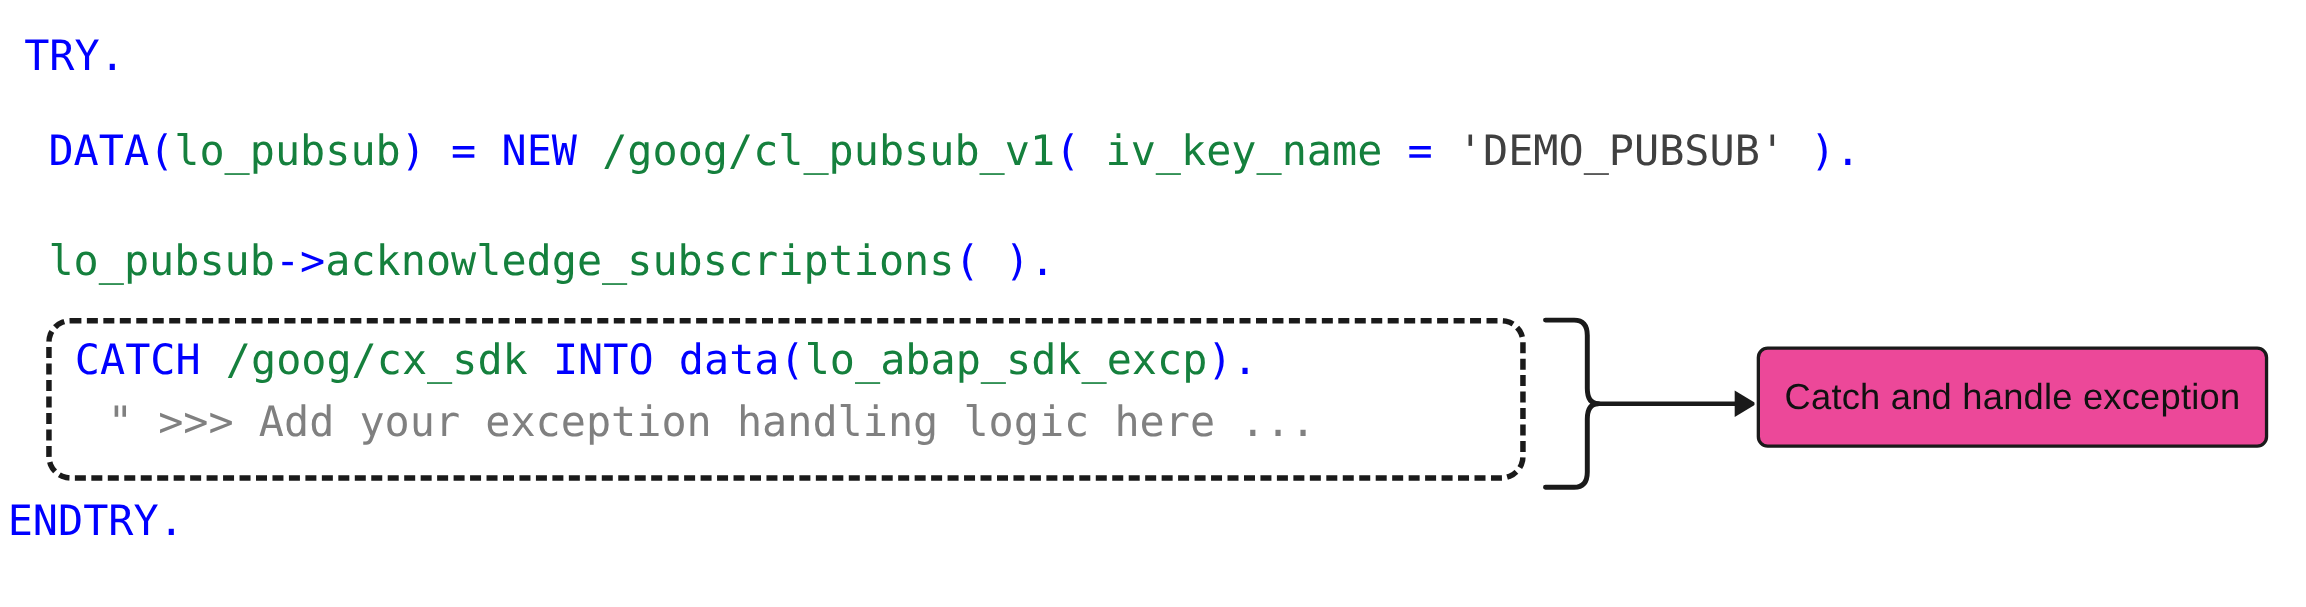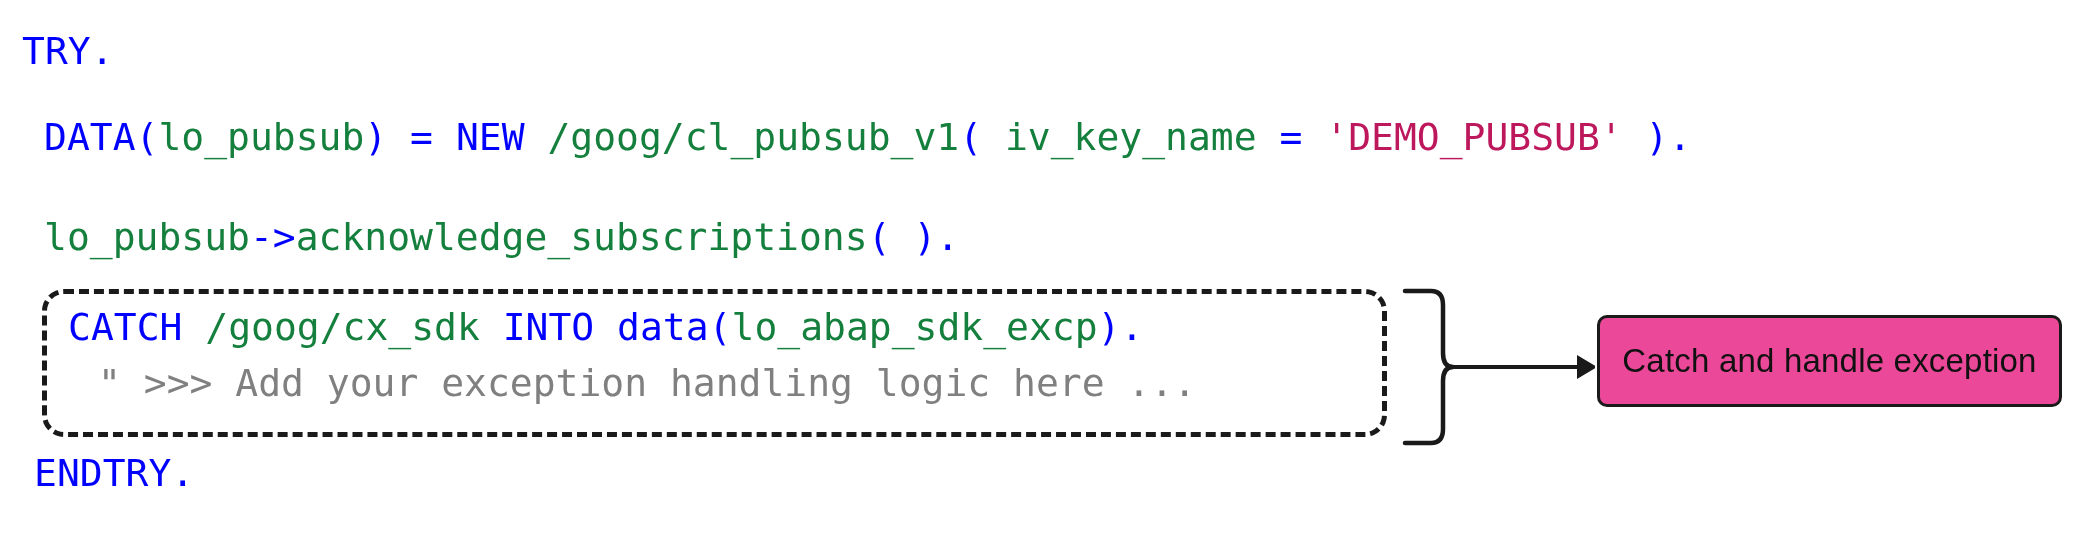--- a/index.html
+++ b/index.html
@@ -28,29 +28,29 @@
     font-family: "DejaVu Sans Mono", "Liberation Mono", monospace;
     font-size: 38px;
     line-height: 42px;
     letter-spacing: 0px;
     color: #000000;
   }
 
   .kw   { color: #0000ff; }
   .pun  { color: #0000ff; }
   .id   { color: #15803d; }
-  .str  { color: #be185d; }
+  .str  { color: #404040; }
   .cmt  { color: #808080; }
 
   .line-try      { left: 22px;  top: 30px;  }
   .line-data     { left: 44px;  top: 116px; }
   .line-ack      { left: 44px;  top: 216px; }
   .line-catch    { left: 68px;  top: 306px; }
   .line-comment  { left: 98px;  top: 362px; }
-  .line-endtry   { left: 34px;  top: 452px; }
+  .line-endtry   { left: 7px;  top: 452px; }
 
   
   #dashed-box {
     position: absolute;
     left: 42px;
     top: 289px;
     width: 1345px;
     height: 148px;
     border: 5px dashed #1a1a1a;
     border-radius: 22px;

